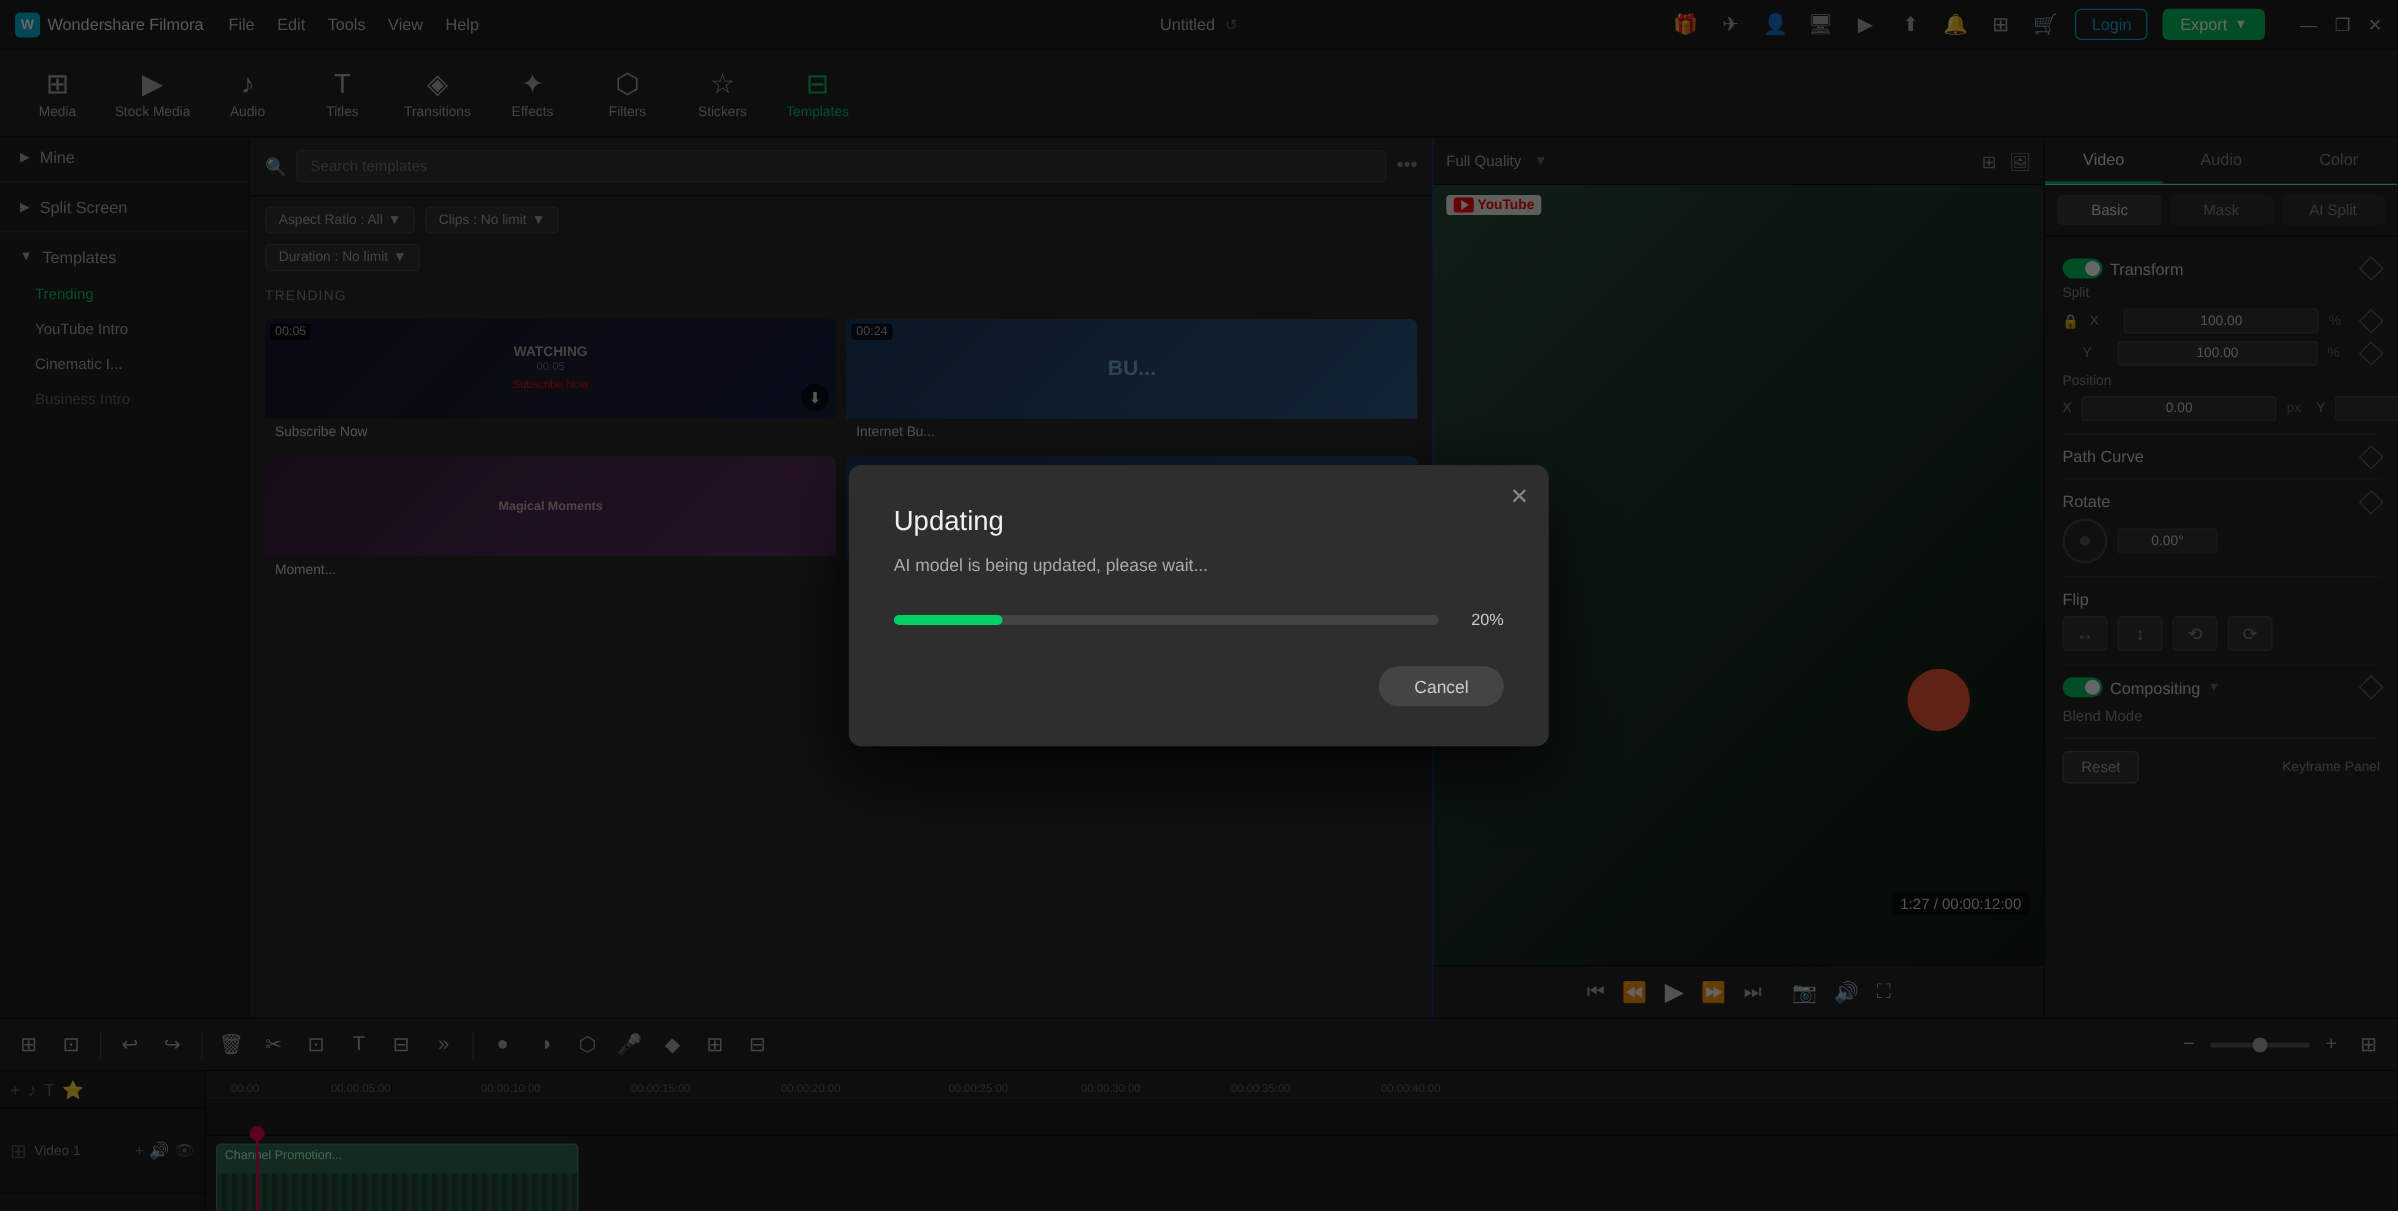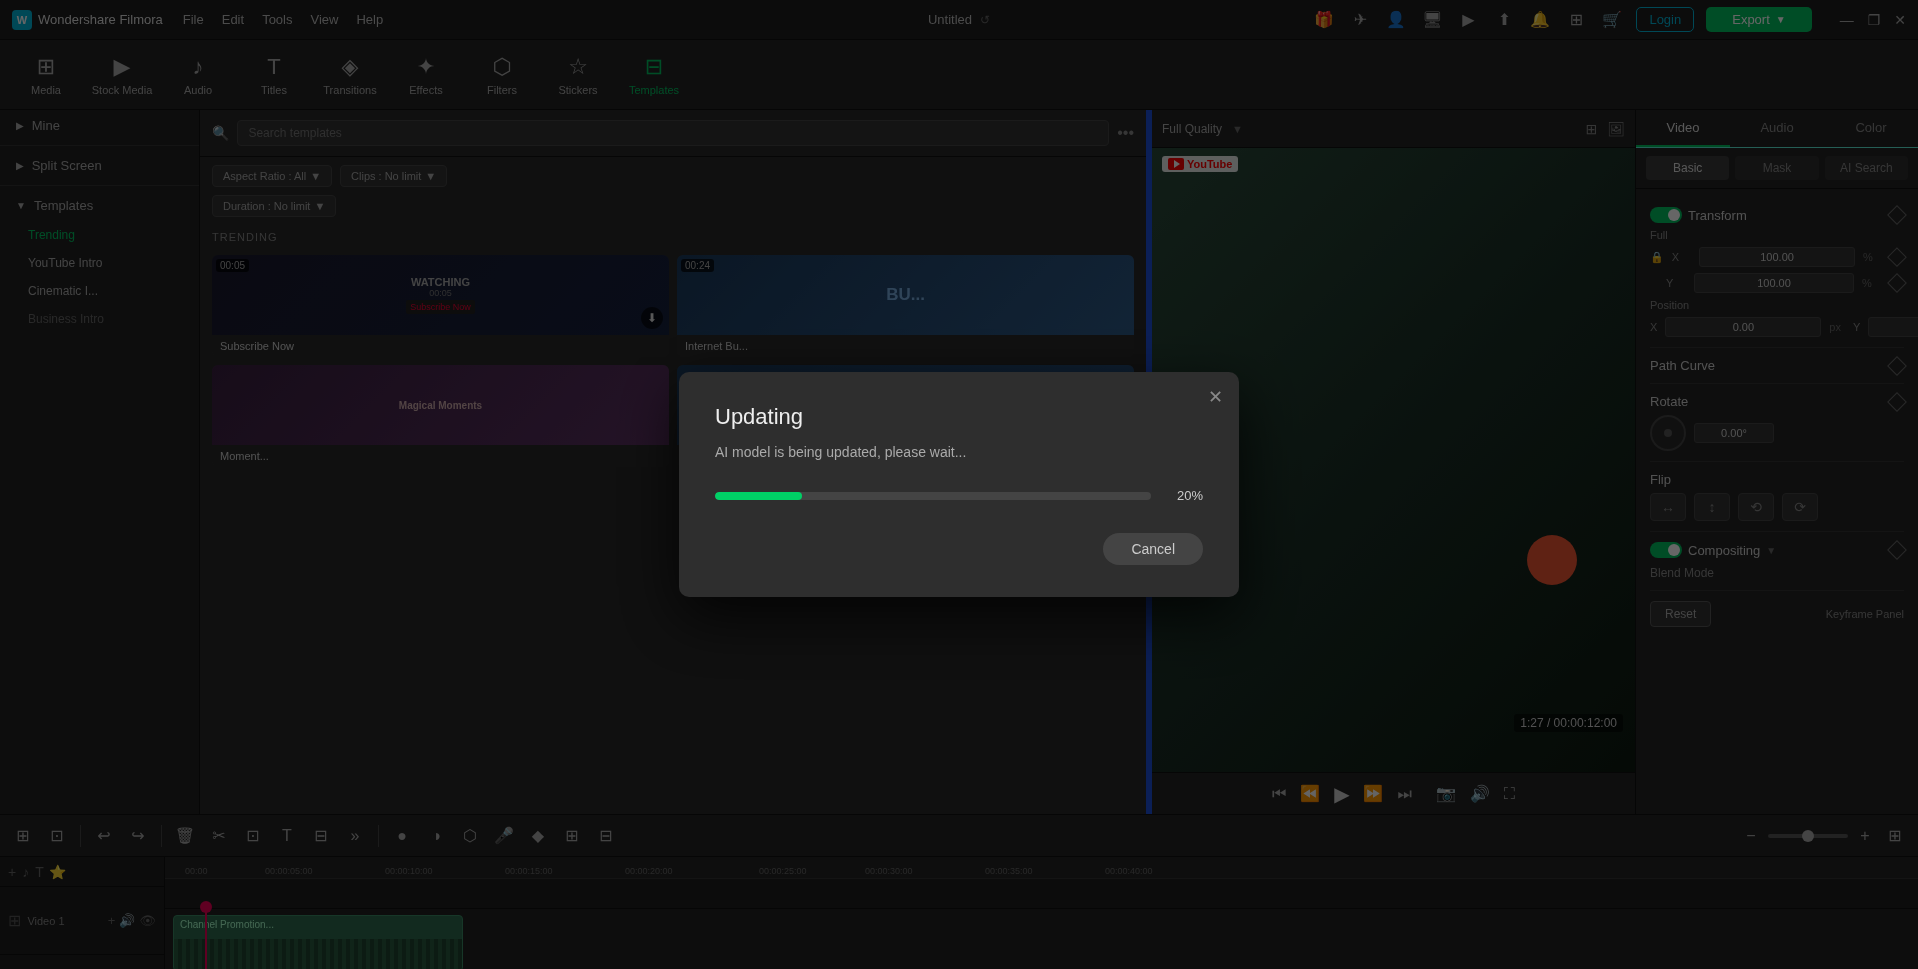--- a/index.html
+++ b/index.html
@@ -77,21 +77,21 @@
       justify-content: center;
       cursor: pointer;
       color: #aaa;
       font-size: 16px;
     }
     .btn-export {
       background: #00c060;
       color: white;
       border: none;
       border-radius: 5px;
-      padding: 5px 26px;
+      padding: 5px 14px;
       font-size: 13px;
       cursor: pointer;
       display: flex;
       align-items: center;
       gap: 6px;
     }
     .btn-login {
       background: transparent;
       color: #00b4d8;
       border: 1px solid #00b4d8;
@@ -270,21 +270,21 @@
       font-size: 12px;
       color: #ddd;
     }
 
     
     .video-preview {
       width: 490px;
       background: #1a1a1a;
       display: flex;
       flex-direction: column;
-      border-left: 6px solid #1d4ed8;
+      border-left: 1px solid #1d4ed8;
       border-right: 1px solid #111;
     }
     .preview-controls-top {
       height: 38px;
       background: #252525;
       display: flex;
       align-items: center;
       padding: 0 10px;
       gap: 10px;
       border-bottom: 1px solid #111;
@@ -977,33 +977,33 @@
 
   <div class="right-panel">
     <div class="right-panel-tabs">
       <div class="right-panel-tab active">Video</div>
       <div class="right-panel-tab">Audio</div>
       <div class="right-panel-tab">Color</div>
     </div>
     <div class="right-panel-subtabs">
       <div class="right-panel-subtab active">Basic</div>
       <div class="right-panel-subtab">Mask</div>
-      <div class="right-panel-subtab">AI Search</div>
+      <div class="right-panel-subtab">AI Split</div>
     </div>
     <div class="right-panel-content">
 
       <div class="panel-section-header">
         <div class="panel-section-title">
           <div class="toggle-on"></div>
           <span>Transform</span>
         </div>
         <div class="diamond-btn"></div>
       </div>
 
-      <div style="margin: 6px 0 4px; font-size: 11px; color: #888;">Full</div>
+      <div style="margin: 6px 0 4px; font-size: 11px; color: #888;">Split</div>
       <div class="prop-row">
         <span class="lock-icon">🔒</span>
         <span class="prop-label">X</span>
         <input class="prop-input" type="text" value="100.00" style="">
         <span class="prop-unit">%</span>
         <div class="diamond-btn"></div>
       </div>
       <div class="prop-row">
         <span class="prop-label" style="margin-left:16px;">Y</span>
         <input class="prop-input" type="text" value="100.00" style="">

